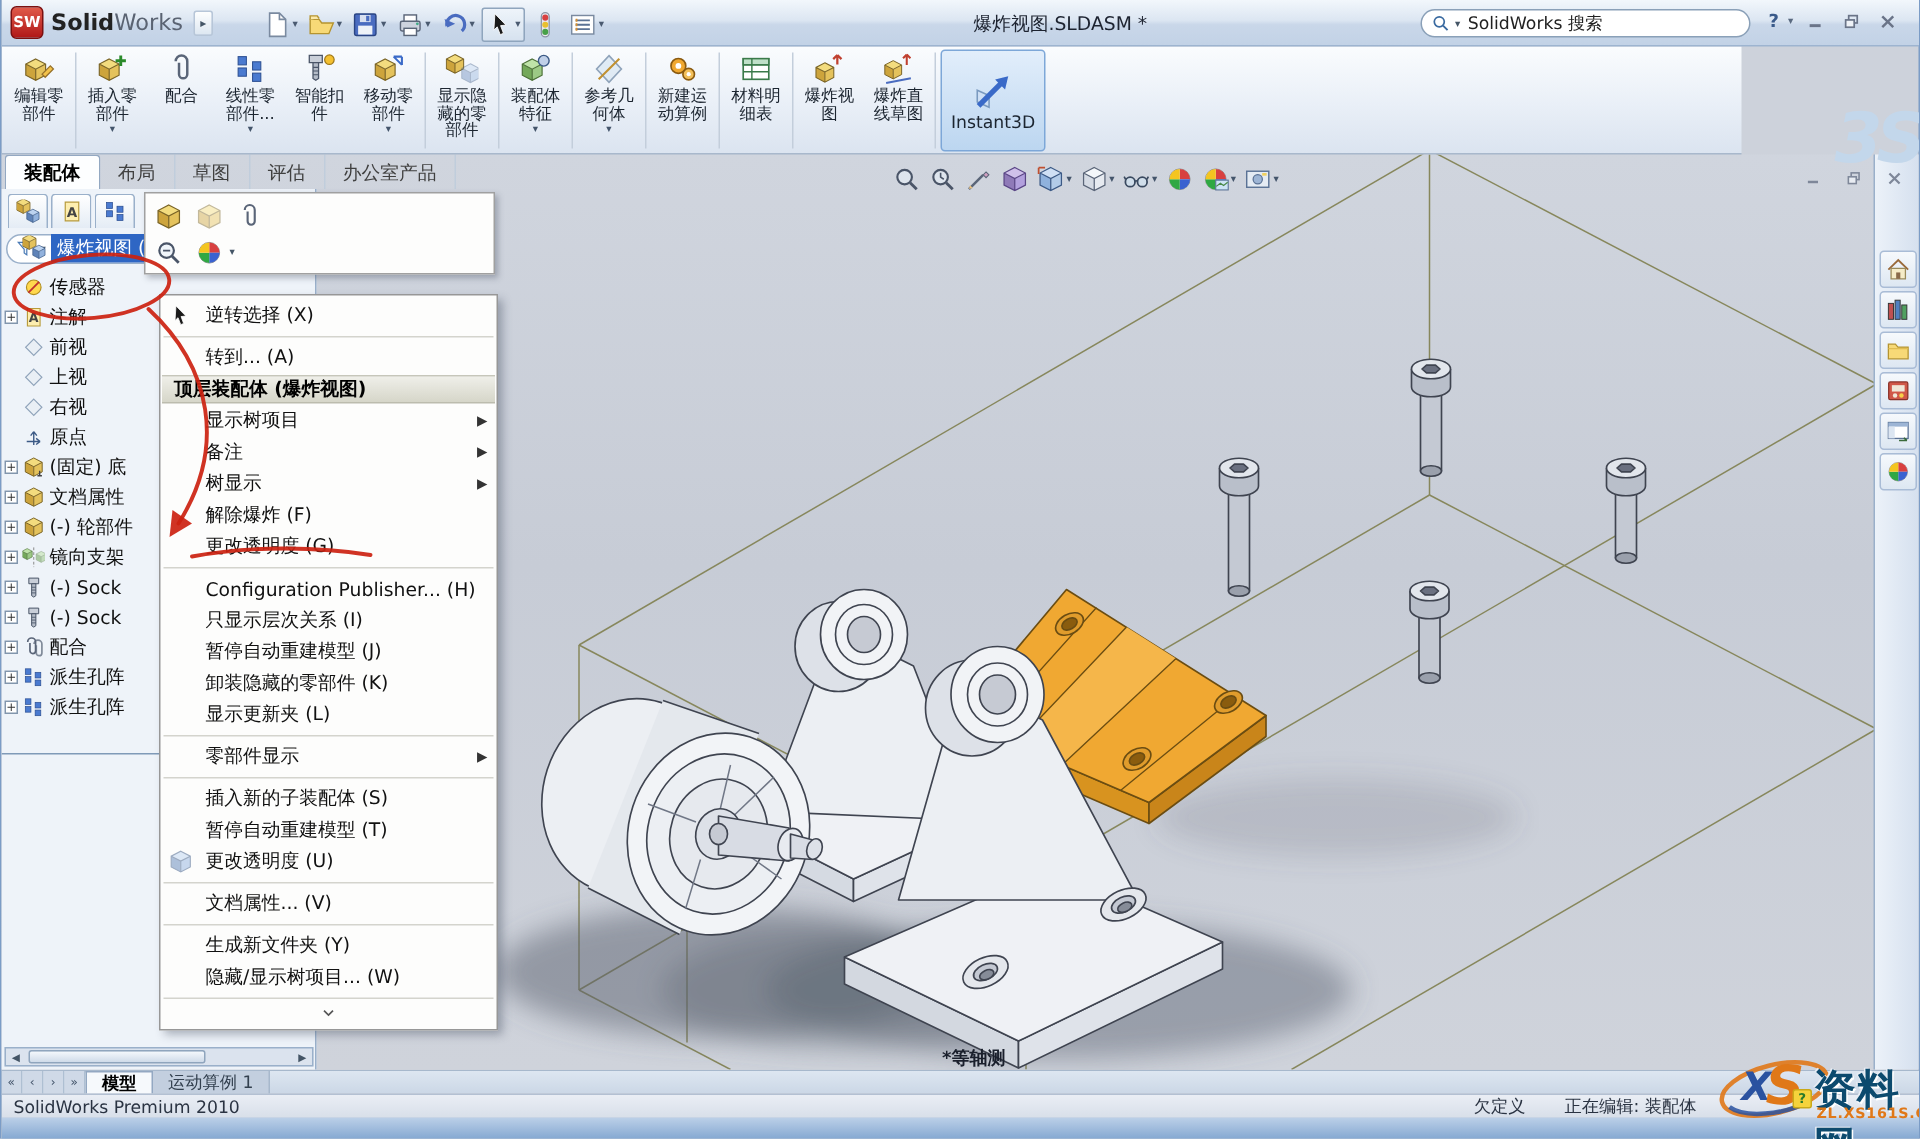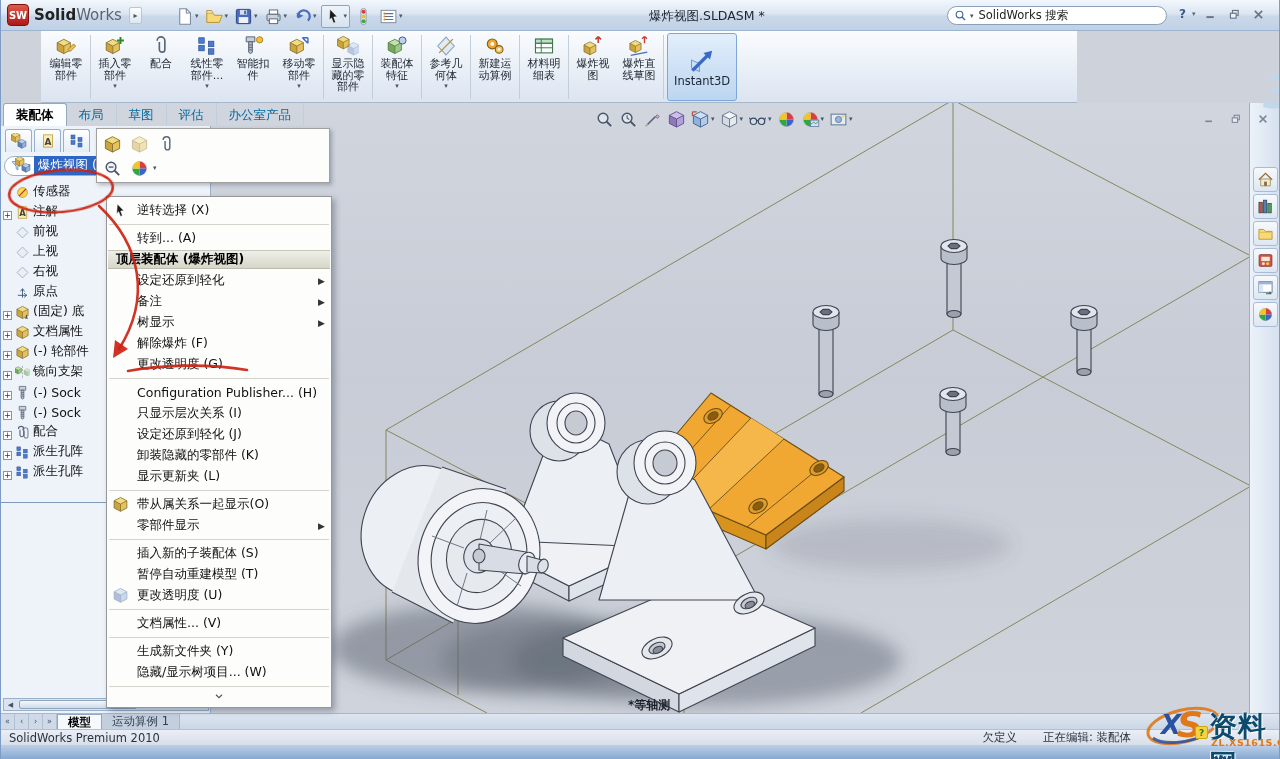--- a/index.html
+++ b/index.html
@@ -34,55 +34,55 @@
   #searchbox .ico{width:13px;height:13px;}
   #searchbox .arr{font-size:7px;color:#456;}
   #search-input{border:none;outline:none;flex:1;font-size:11.5px;color:#222;background:transparent;
     font-family:inherit;}
   #win-controls{left:1178px;top:6px;display:flex;align-items:center;gap:6px;}
   #win-controls .wc{width:18px;height:16px;display:flex;align-items:center;justify-content:center;}
   #help-label{font-size:12px;color:#3a5a8a;font-weight:bold;}
   #win-controls .arr{font-size:7px;color:#5a6a80;}
 
   
-  #ribbon{left:0;top:31px;width:1036px;height:72px;z-index:9;
-    background:linear-gradient(#fafcfe,#e9eff7 55%,#dbe4f0);border-bottom:1px solid #a8b8cc;margin-left:40px;}
+  #ribbon{left:0;top:31px;width:1160px;height:72px;z-index:9;
+    background:linear-gradient(#fafcfe,#e9eff7 55%,#dbe4f0);border-bottom:1px solid #a8b8cc;}
   #ribbon-buttons{left:2px;top:1px;height:70px;display:flex;align-items:stretch;}
   .rbtn{display:flex;flex-direction:column;align-items:center;justify-content:flex-start;
     padding:3px 5px 1px;min-width:46px;}
   .rbtn .ico{width:22px;height:22px;margin-bottom:1px;}
   .rlabel{font-size:11px;line-height:11.5px;text-align:center;white-space:pre-line;color:#1c2530;}
   .rbtn .arr{font-size:7px;color:#44556b;margin-top:1px;}
   .rsep{width:1px;background:#c3cedb;margin:3px 1px;}
   .rbtn.big{border:1px solid #7da7d8;border-radius:3px;background:linear-gradient(#e2eefb,#bcd6f0);
     justify-content:center;margin:1px 2px;padding:2px 6px;}
   .rbtn.big .ico{width:28px;height:28px;}
   .rbtn.big .rlabel{font-size:11.5px;}
   #ds-logo{left:1222px;top:34px;font-size:46px;font-style:italic;font-weight:bold;color:#c3d7eb;
     letter-spacing:-4px;}
 
   
   #cmd-tabs{left:2px;top:103px;height:23px;display:flex;z-index:4;}
-  .ctab{padding:3px 12px 2px;font-size:12.5px;color:#0369a1;border-right:1px solid #c0cddc;
+  .ctab{padding:3px 12px 2px;font-size:12.5px;color:#404040;border-right:1px solid #c0cddc;
     display:flex;align-items:center;}
   .ctab.active{background:#fdfeff;border:1px solid #93a8c2;border-bottom:none;border-radius:3px 3px 0 0;
     font-weight:bold;color:#000;}
 
   
   #left-panel{left:0;top:126px;width:210px;height:587px;background:#eef3f9;z-index:3;
     border-right:1px solid #9ab0ca;}
   .ptab{position:absolute;top:3px;width:27px;height:23px;border:1px solid #9ab0ca;border-bottom:none;
     border-radius:3px 3px 0 0;background:linear-gradient(#fff,#e4ecf5);display:flex;align-items:center;justify-content:center;}
   .ptab .ico{width:16px;height:16px;}
   #filter-pill{position:absolute;left:3px;top:30px;width:200px;height:20px;background:#fff;
     border:1px solid #9ab0ca;border-radius:10px;display:flex;align-items:center;padding:0 5px;gap:3px;}
   #filter-pill .ico{width:14px;height:14px;}
   #filter-pill .arr{font-size:7px;color:#456;}
   #tree{position:absolute;left:0;top:52px;width:210px;height:460px;font-size:12.5px;color:#111;}
-  .trow{position:absolute;left:0;width:230px;height:18px;display:flex;align-items:flex-end;}
+  .trow{position:absolute;left:0;width:230px;height:18px;display:flex;align-items:center;}
   .texp{width:9px;height:9px;border:1px solid #8296ad;background:#fff;font-size:8px;line-height:7px;
     text-align:center;color:#333;margin-left:2px;flex:none;}
   .tnoexp{width:11px;flex:none;}
   .trow .ico{width:15px;height:15px;margin:0 3px 0 3px;flex:none;}
   .tlabel{white-space:nowrap;}
   #tree-root-row{position:absolute;left:14px;top:-22px;height:18px;display:flex;align-items:center;}
   #tree-root-row .ico{width:16px;height:16px;margin-right:3px;}
   #tree-root-label{background:#2e66c4;color:#fff;padding:1px 4px;white-space:nowrap;font-size:12.5px;}
   #tree-split{position:absolute;left:0;top:376px;width:210px;height:1px;background:#7f9ab8;}
   #panel-scroll{position:absolute;left:2px;top:572px;width:206px;height:13px;background:#dbe3ee;
@@ -1063,21 +1063,21 @@
         <span>逆转选择 (X)</span>
       </div>
       <div class="msep">
         <div></div>
       </div>
       <div class="mi">
         <span>转到... (A)</span>
       </div>
       <div class="mhead">顶层装配体 (爆炸视图)</div>
       <div class="mi">
-        <span>设定还原到轻化</span>
+        <span>显示树项目</span>
         <span class="sub">▶</span>
       </div>
       <div class="mi">
         <span>备注</span>
         <span class="sub">▶</span>
       </div>
       <div class="mi">
         <span>树显示</span>
         <span class="sub">▶</span>
       </div>
@@ -1090,41 +1090,30 @@
       <div class="msep">
         <div></div>
       </div>
       <div class="mi">
         <span>Configuration Publisher... (H)</span>
       </div>
       <div class="mi">
         <span>只显示层次关系 (I)</span>
       </div>
       <div class="mi">
-        <span>设定还原到轻化 (J)</span>
+        <span>暂停自动重建模型 (J)</span>
       </div>
       <div class="mi">
         <span>卸装隐藏的零部件 (K)</span>
       </div>
       <div class="mi">
         <span>显示更新夹 (L)</span>
       </div>
       <div class="msep">
         <div></div>
-      </div>
-      <div class="mi">
-        <span class="mico ico">
-          <svg viewBox="0 0 16 16">
-            <path d="M8 1.4 14 4.5 8 7.6 2 4.5Z" fill="#f3dc7e"></path>
-            <path d="M2 4.5 8 7.6 8 14.4 2 11.3Z" fill="#cda43c"></path>
-            <path d="M14 4.5 8 7.6 8 14.4 14 11.3Z" fill="#e4c25c"></path>
-            <path d="M8 1.4 14 4.5 14 11.3 8 14.4 2 11.3 2 4.5Z M2 4.5 8 7.6 14 4.5 M8 7.6 V14.4" fill="none" stroke="#7a6426" stroke-width=".7"></path>
-          </svg>
-        </span>
-        <span>带从属关系一起显示(O)</span>
       </div>
       <div class="mi">
         <span>零部件显示</span>
         <span class="sub">▶</span>
       </div>
       <div class="msep">
         <div></div>
       </div>
       <div class="mi">
         <span>插入新的子装配体 (S)</span>

